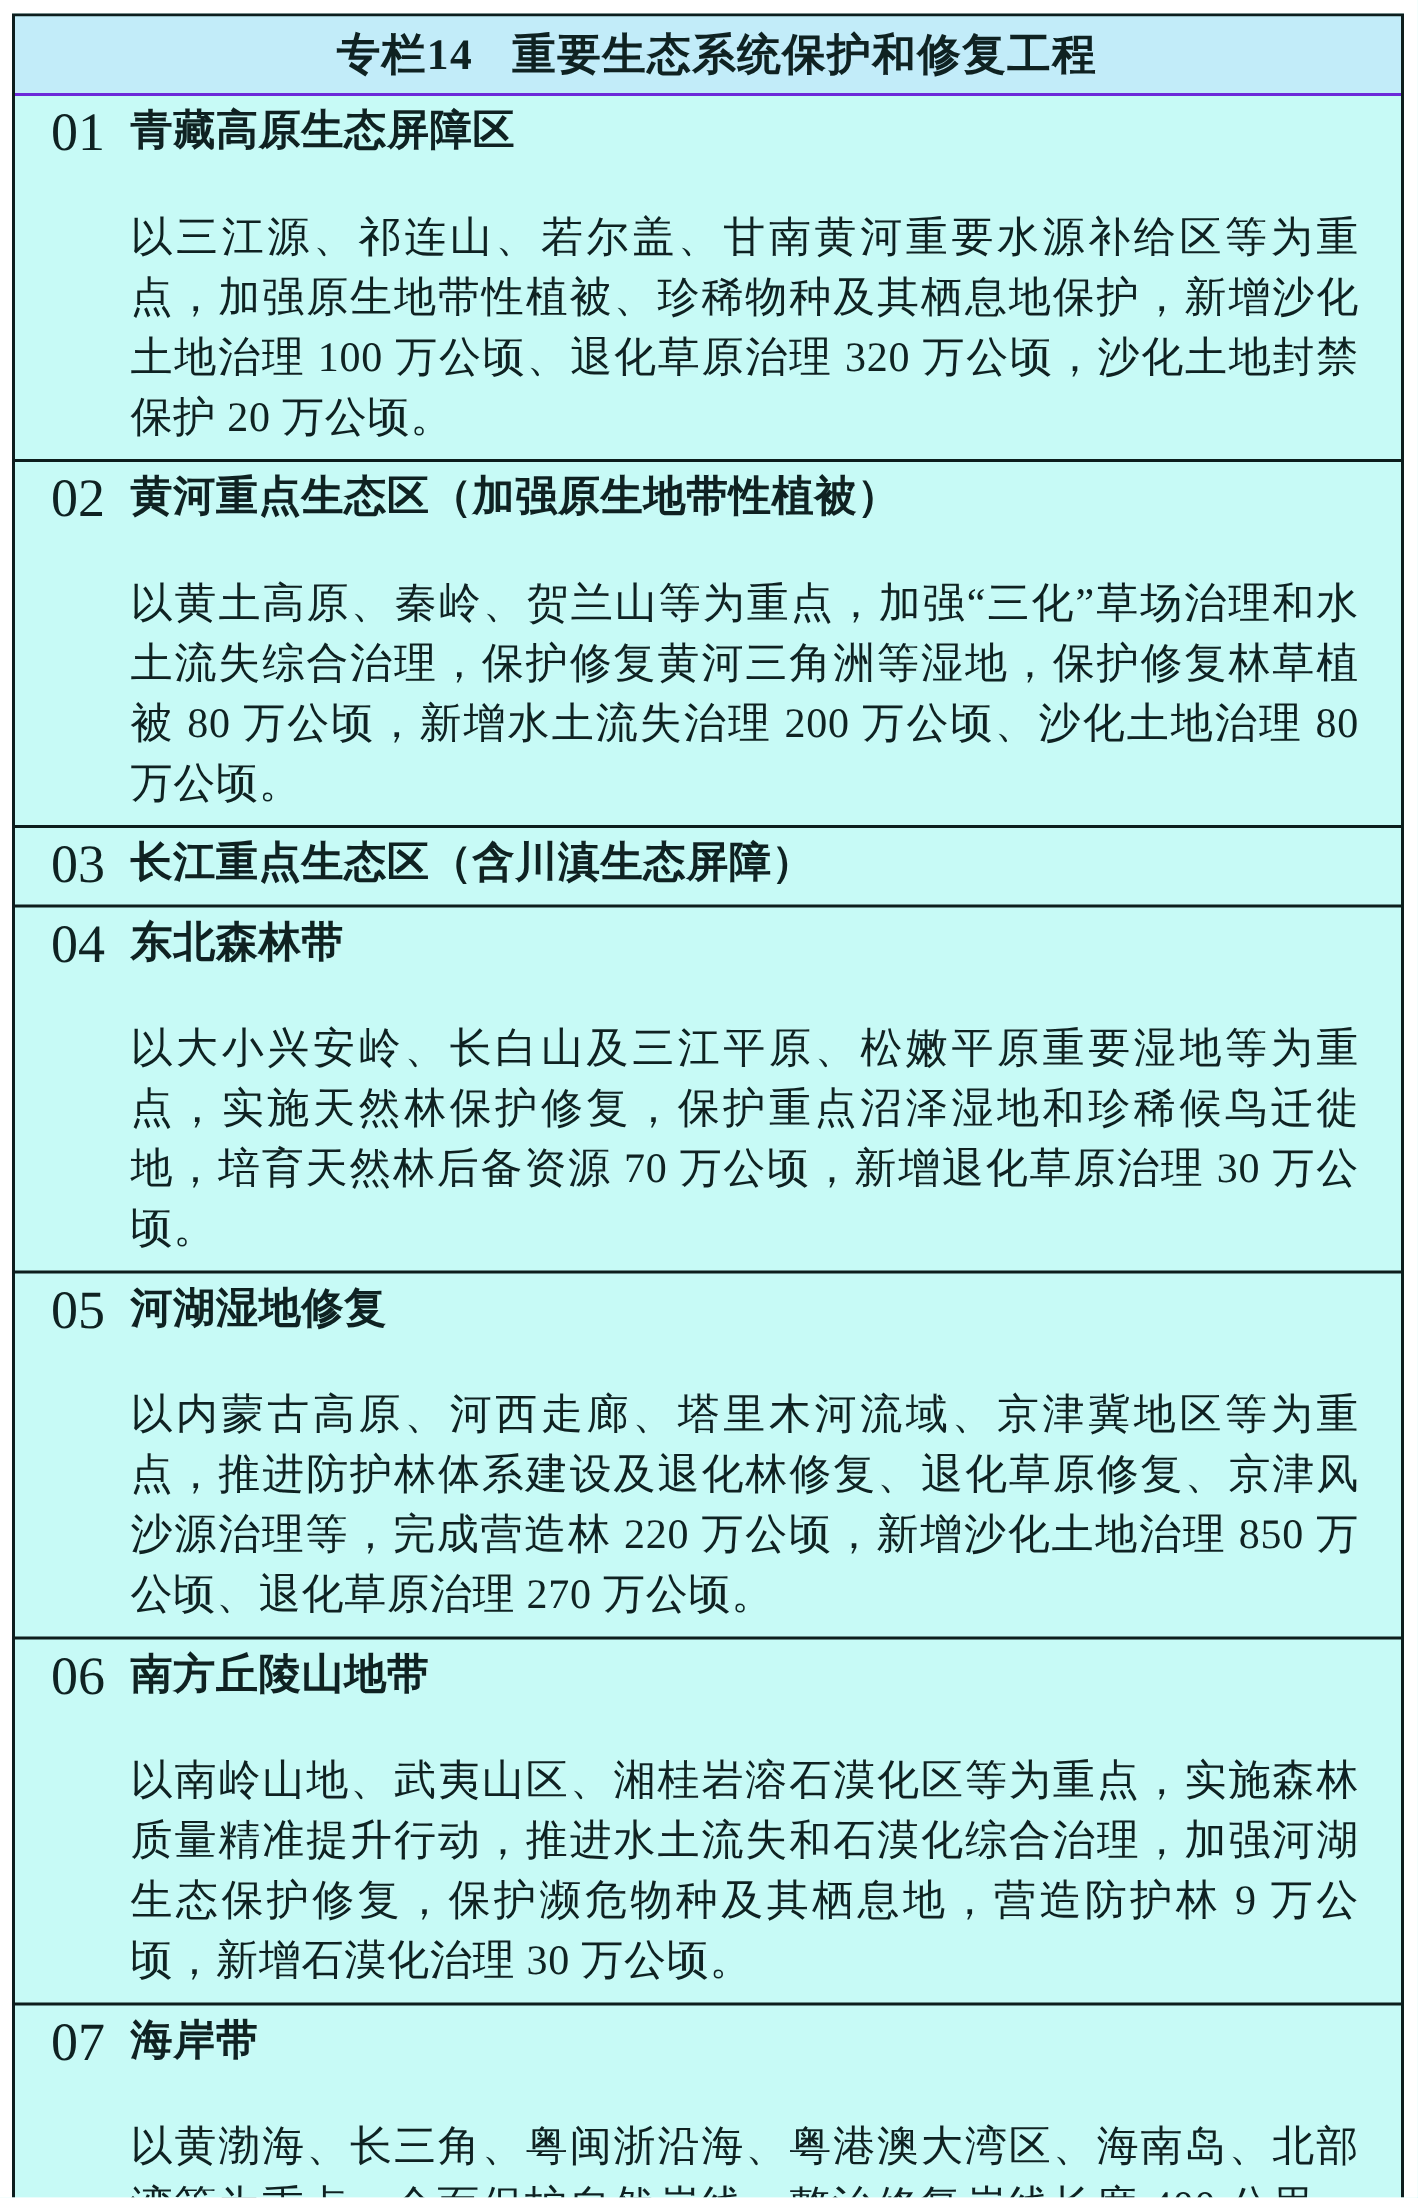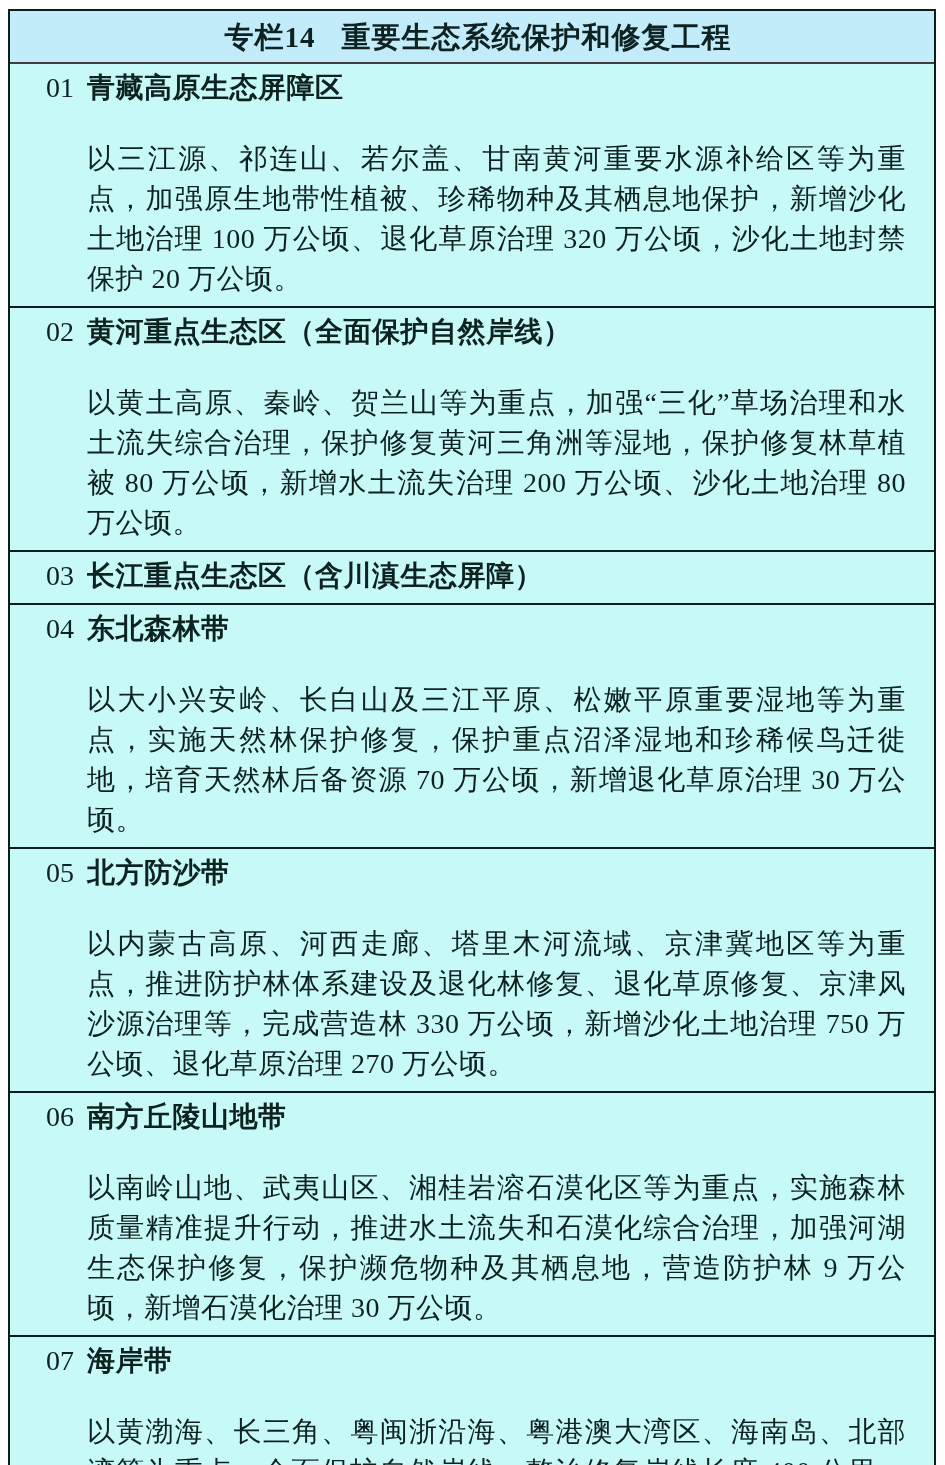--- a/index.html
+++ b/index.html
@@ -22,21 +22,21 @@
     position: absolute;
     left: 8px;
     top: 9px;
     width: 928px;
     border: 2px solid #0d1d1d;
     background: #c7faf6;
     box-sizing: border-box;
   }
   .box-header {
     background: #c2ecf9;
-    border-bottom: 2px solid #404040;
+    border-bottom: 2px solid #6d28d9;
     text-align: center;
     font-size: 29px;
     font-weight: bold;
     line-height: 34px;
     padding: 9px 0 8px 12px;
     letter-spacing: 1px;
   }
   .box-header .gap {
     display: inline-block;
     width: 26px;
@@ -44,23 +44,23 @@
   .row {
     display: flex;
     border-bottom: 2px solid #0d1d1d;
     padding: 4px 0 7px 0;
   }
   .row:last-child {
     border-bottom: none;
   }
   .num {
     width: 77px;
-    padding-left: 36px;
+    padding-left: 24px;
     box-sizing: border-box;
-    font-size: 28px;
+    font-size: 36px;
     line-height: 40px;
     flex: none;
   }
   .content {
     flex: 1;
     padding-right: 28px;
   }
   .row-title {
     font-size: 28px;
     font-weight: bold;
@@ -90,21 +90,21 @@
       <div class="num">01</div>
       <div class="content">
         <div class="row-title">青藏高原生态屏障区</div>
         <div class="row-desc">以三江源、祁连山、若尔盖、甘南黄河重要水源补给区等为重点，加强原生地带性植被、珍稀物种及其栖息地保护，新增沙化土地治理 100 万公顷、退化草原治理 320 万公顷，沙化土地封禁保护 20 万公顷。</div>
       </div>
     </div>
 
     <div class="row">
       <div class="num">02</div>
       <div class="content">
-        <div class="row-title">黄河重点生态区（全面保护自然岸线）</div>
+        <div class="row-title">黄河重点生态区（加强原生地带性植被）</div>
         <div class="row-desc">以黄土高原、秦岭、贺兰山等为重点，加强“三化”草场治理和水土流失综合治理，保护修复黄河三角洲等湿地，保护修复林草植被 80 万公顷，新增水土流失治理 200 万公顷、沙化土地治理 80 万公顷。</div>
       </div>
     </div>
 
     <div class="row">
       <div class="num">03</div>
       <div class="content">
         <div class="row-title">长江重点生态区（含川滇生态屏障）</div>
       </div>
     </div>
@@ -113,22 +113,22 @@
       <div class="num">04</div>
       <div class="content">
         <div class="row-title">东北森林带</div>
         <div class="row-desc">以大小兴安岭、长白山及三江平原、松嫩平原重要湿地等为重点，实施天然林保护修复，保护重点沼泽湿地和珍稀候鸟迁徙地，培育天然林后备资源 70 万公顷，新增退化草原治理 30 万公顷。</div>
       </div>
     </div>
 
     <div class="row">
       <div class="num">05</div>
       <div class="content">
-        <div class="row-title">北方防沙带</div>
-        <div class="row-desc">以内蒙古高原、河西走廊、塔里木河流域、京津冀地区等为重点，推进防护林体系建设及退化林修复、退化草原修复、京津风沙源治理等，完成营造林 330 万公顷，新增沙化土地治理 750 万公顷、退化草原治理 270 万公顷。</div>
+        <div class="row-title">河湖湿地修复</div>
+        <div class="row-desc">以内蒙古高原、河西走廊、塔里木河流域、京津冀地区等为重点，推进防护林体系建设及退化林修复、退化草原修复、京津风沙源治理等，完成营造林 220 万公顷，新增沙化土地治理 850 万公顷、退化草原治理 270 万公顷。</div>
       </div>
     </div>
 
     <div class="row">
       <div class="num">06</div>
       <div class="content">
         <div class="row-title">南方丘陵山地带</div>
         <div class="row-desc">以南岭山地、武夷山区、湘桂岩溶石漠化区等为重点，实施森林质量精准提升行动，推进水土流失和石漠化综合治理，加强河湖生态保护修复，保护濒危物种及其栖息地，营造防护林 9 万公顷，新增石漠化治理 30 万公顷。</div>
       </div>
     </div>

